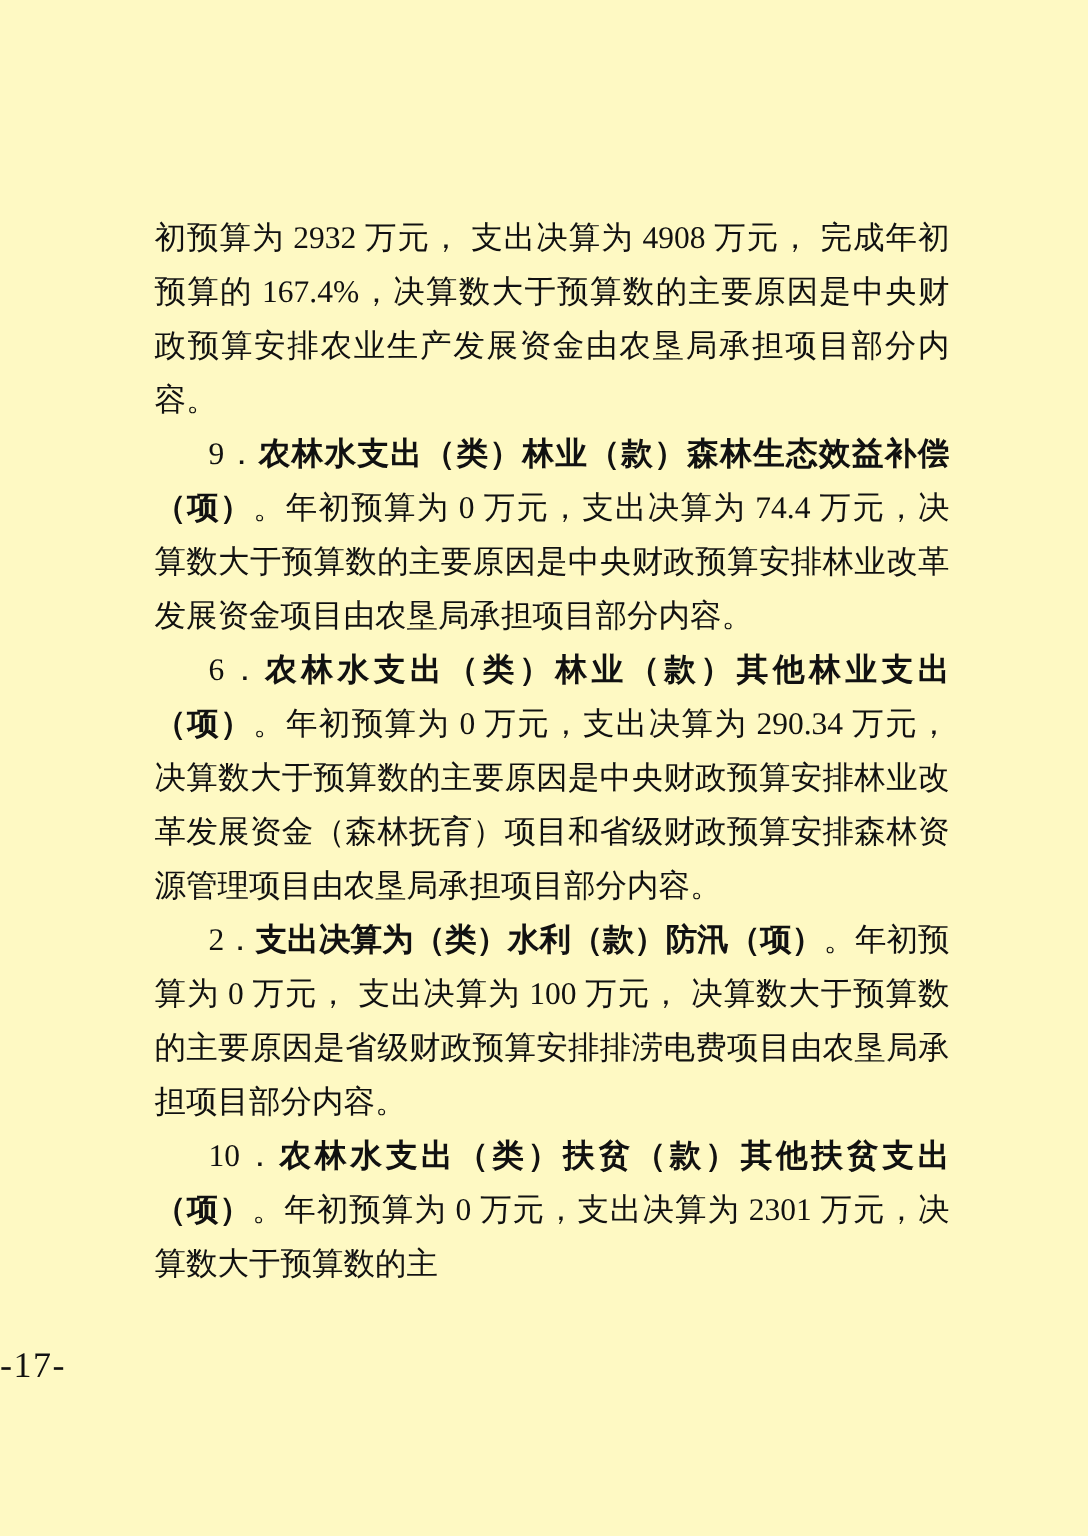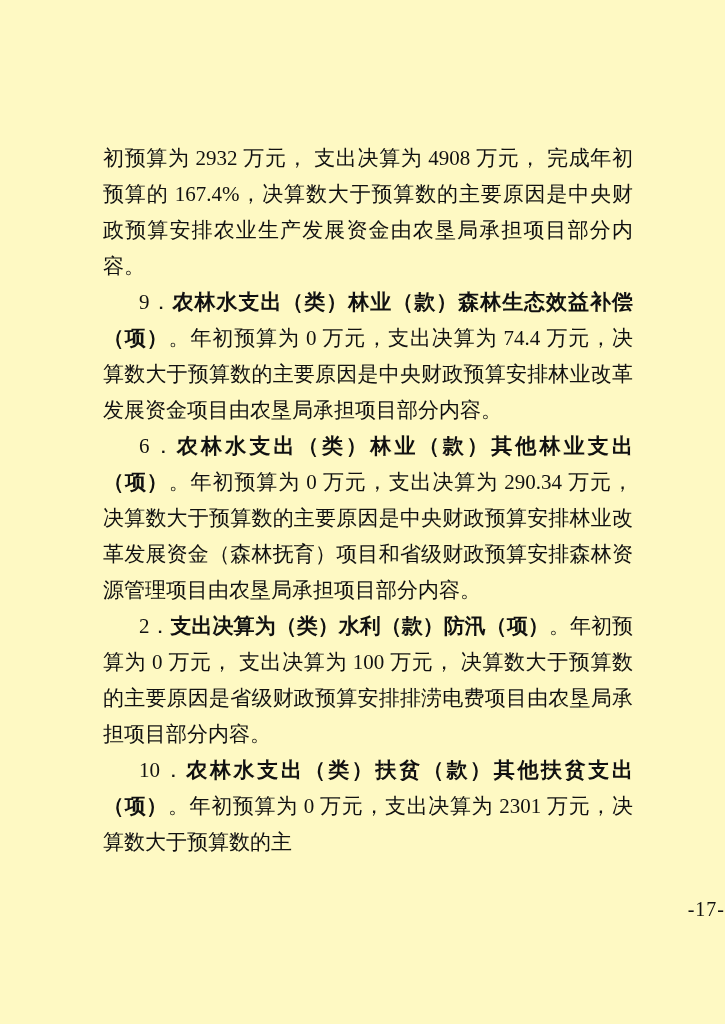--- a/index.html
+++ b/index.html
@@ -35,22 +35,22 @@
     text-indent: 36px;
   }
   .item-heading {
     font-weight: 700;
   }
   .footer {
     position: absolute;
     left: 0;
     top: 898px;
     width: 100%;
-    text-align: right;
-    font-size: 20px;
+    text-align: left;
+    font-size: 24px;
     letter-spacing: 1px;
     color: #111111;
   }
 </style>
 </head>
 <body>
 
 <div class="page">
   <div class="content">
 

